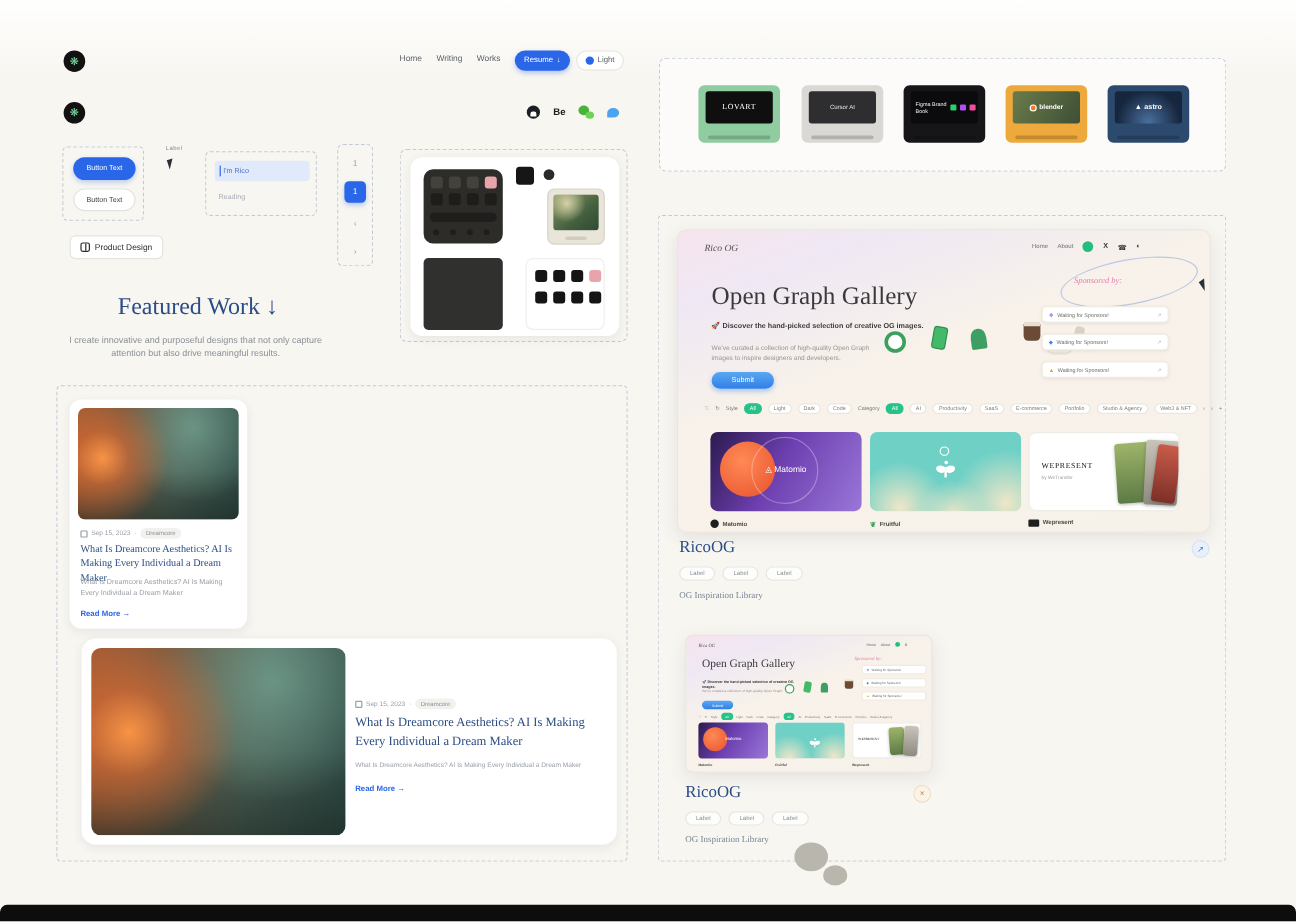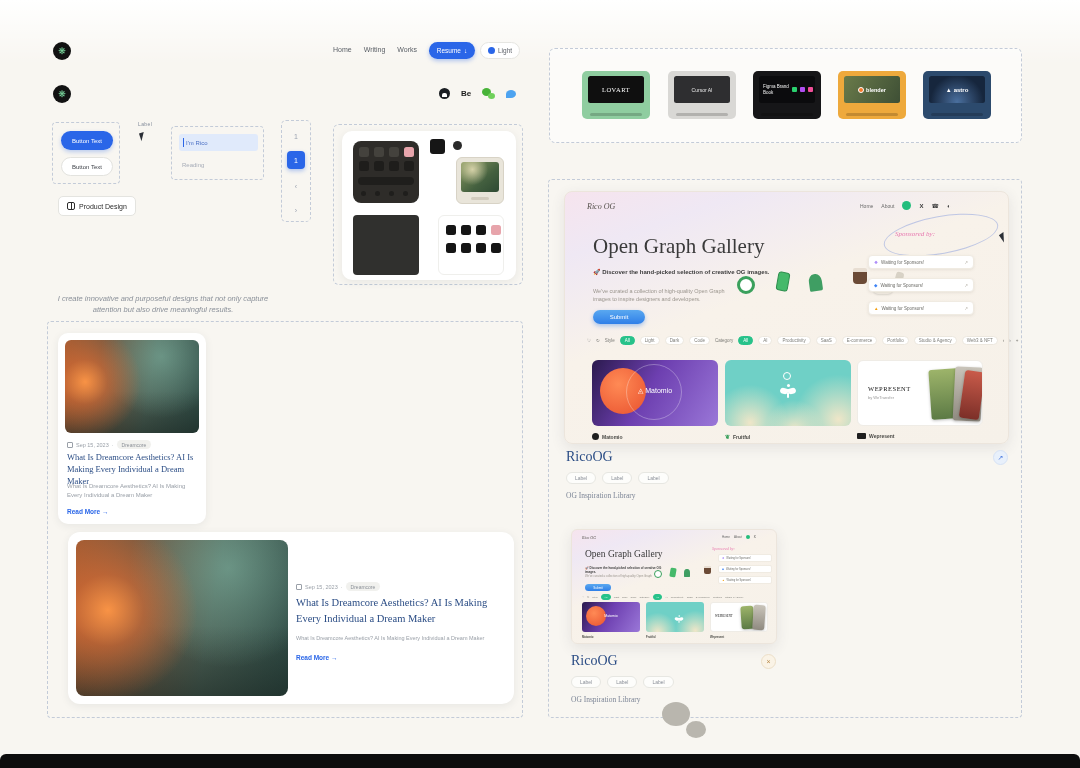--- a/index.html
+++ b/index.html
@@ -189,21 +189,22 @@
         <span class="app-sq dk" style="left:37px; top:9px; background:#151515;"></span>
           <span class="app-sq pink" style="left:52px; top:9px;"></span>
         <span class="app-sq dk" style="left:7px; top:27px; background:#151515;"></span>
           <span class="app-sq dk" style="left:22px; top:27px; background:#151515;"></span>
         <span class="app-sq dk" style="left:37px; top:27px; background:#151515;"></span>
           <span class="app-sq dk" style="left:52px; top:27px; background:#151515;"></span>
       </div>
     </div>
   </div>
 
-  <div class="abs feat-sub" style="left:38px; top:293px; width:250px;font-style:italic;">
+  <div class="abs feat-title" style="left:60px; top:245px; width:210px; text-align:center;">Featured Work ↓</div>
+  <div class="abs feat-sub" style="left:38px; top:278px; width:250px;">
     <span>I create innovative and purposeful designs that not only capture</span><br>
     <span>attention but also drive meaningful results.</span>
   </div>
 
   <div class="abs dashed" style="left:47px; top:321px; width:476px; height:397px; border-radius:4px;">
 
     <div class="abs white-card" style="left:10px; top:11px; width:148px; height:191px;">
       <div class="abs img-dream" style="left:7px; top:7px; width:134px; height:93px;"></div>
       <div class="abs date-row" style="left:9px; top:107px;">
         <span class="cal"></span>

